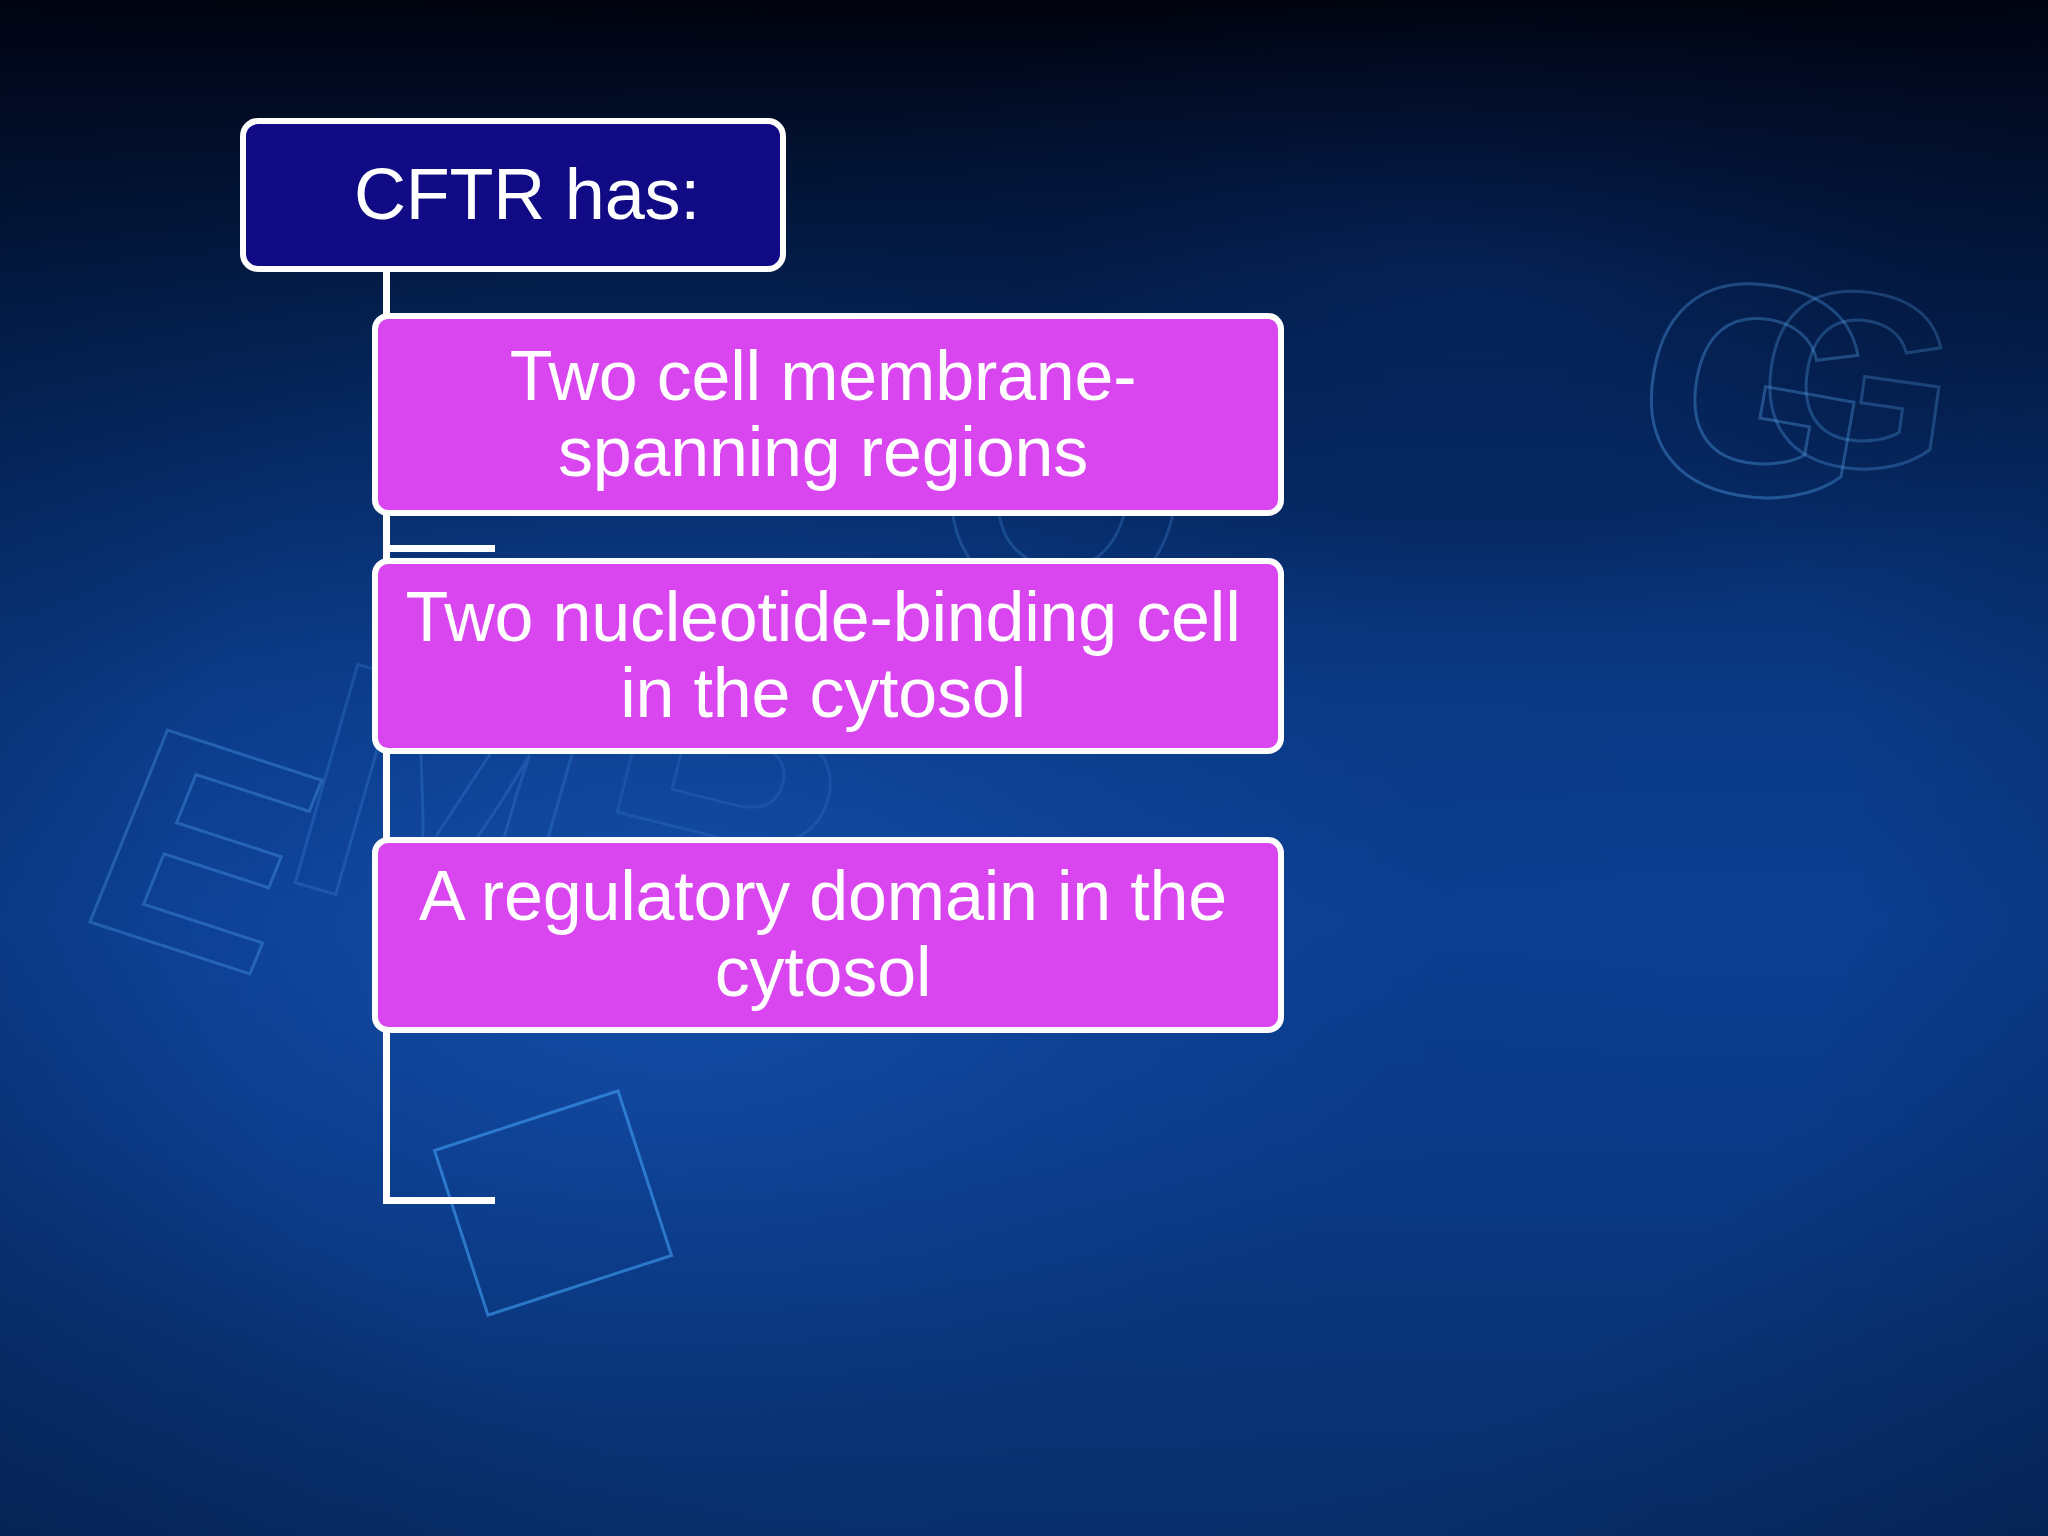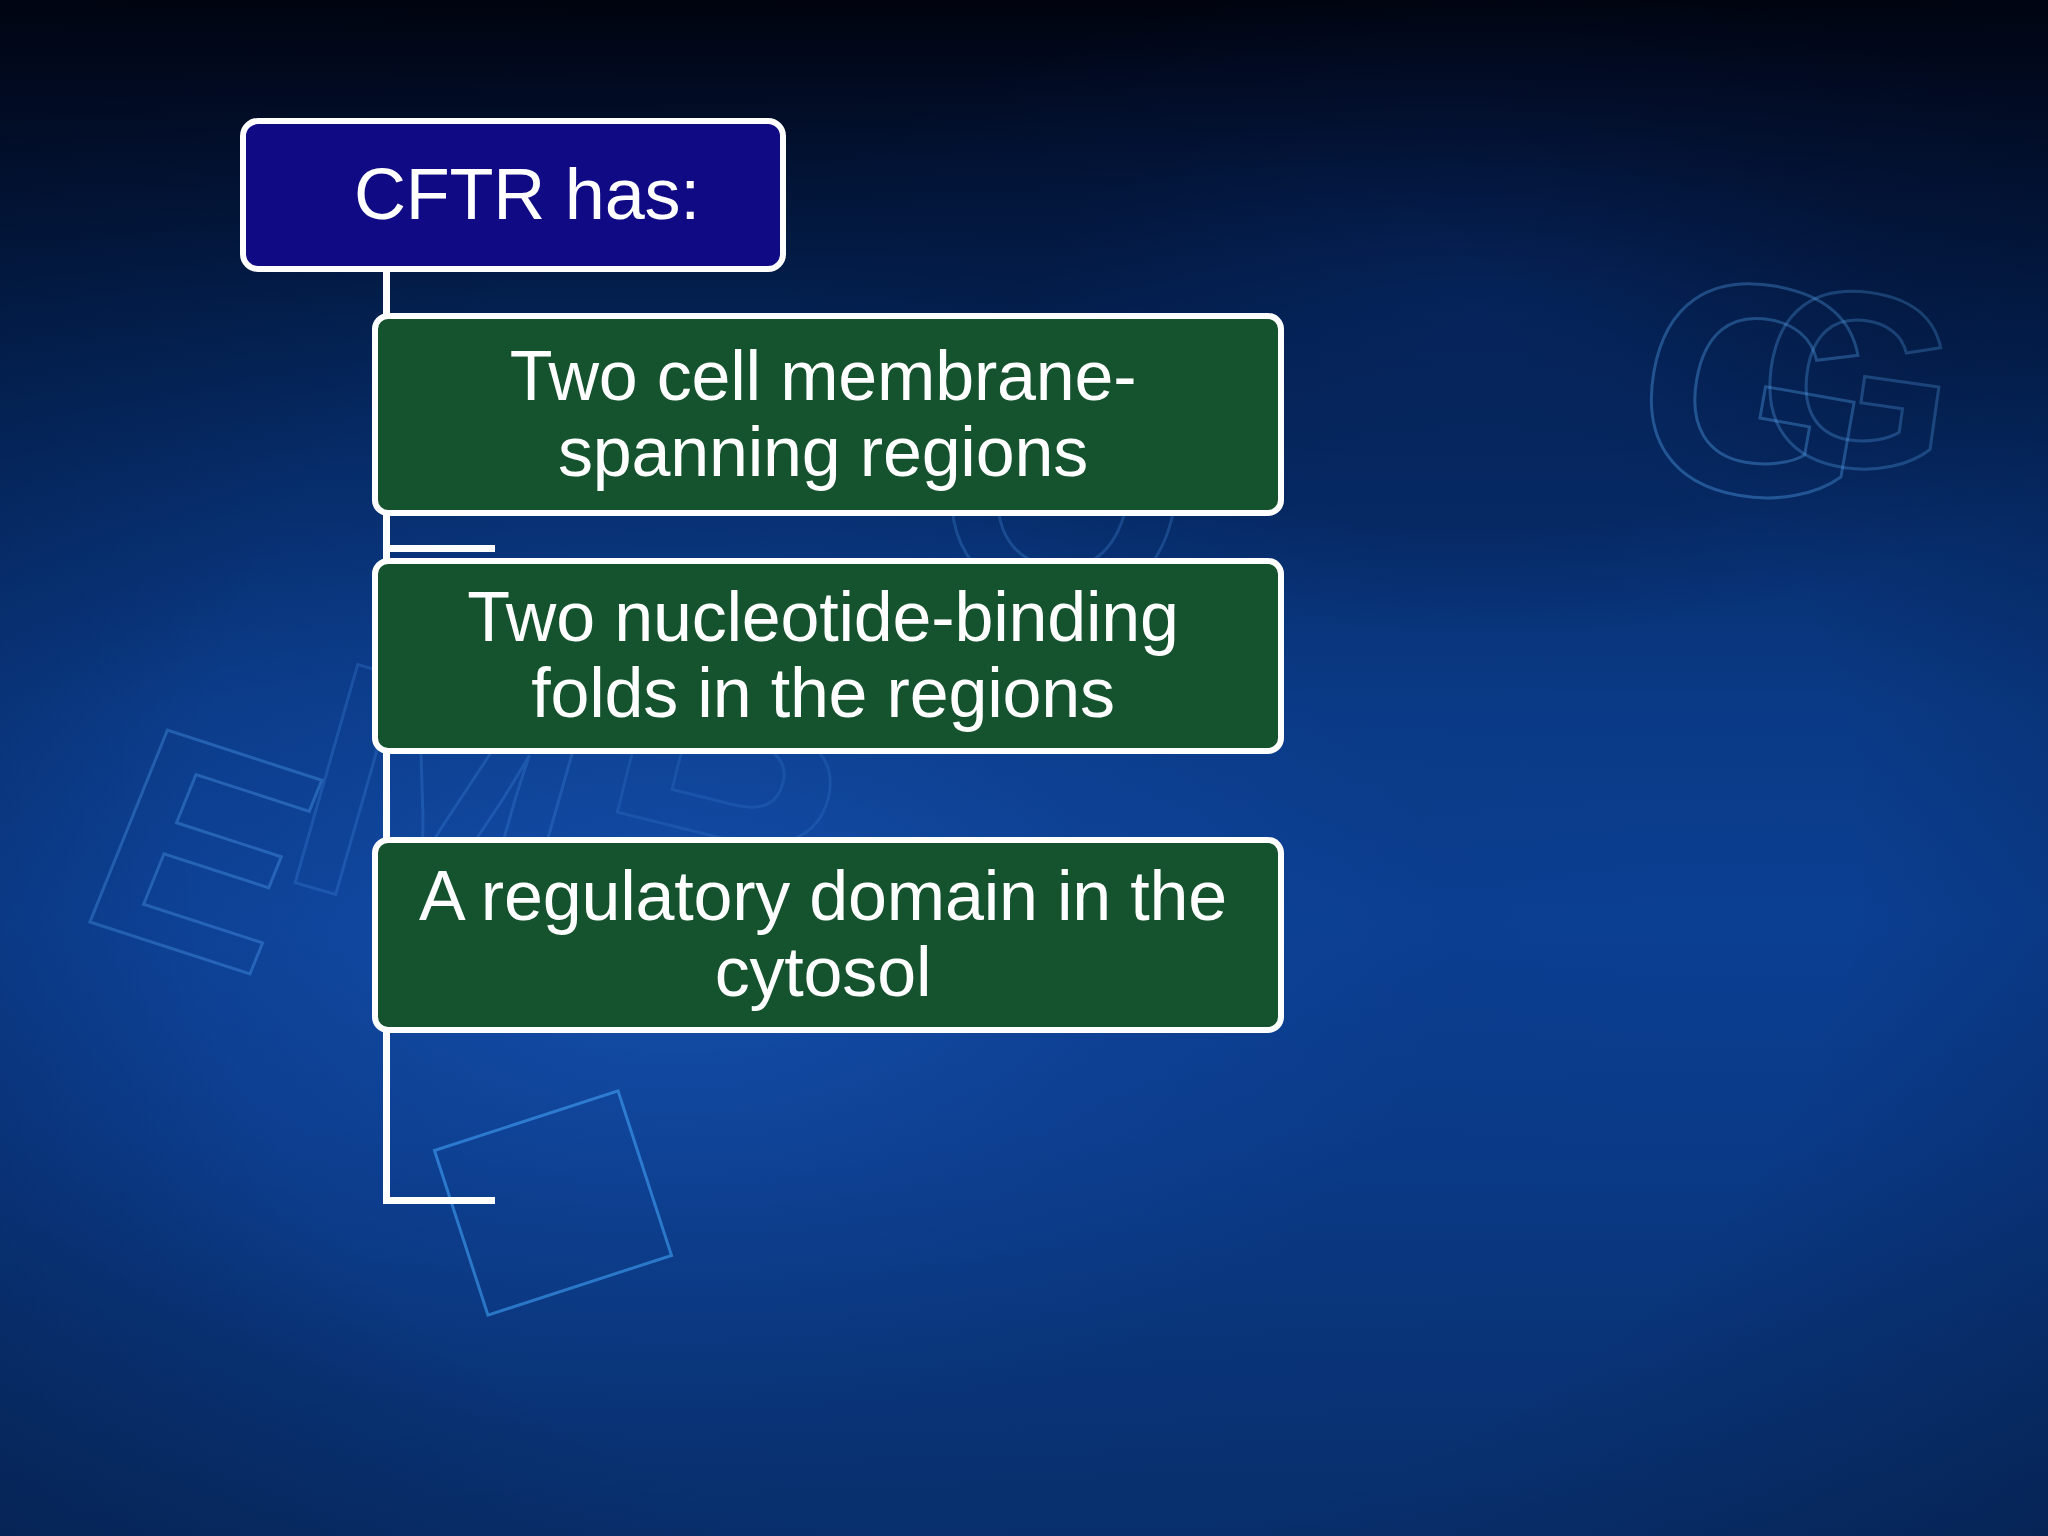--- a/index.html
+++ b/index.html
@@ -142,21 +142,21 @@
     width: 546px; height: 154px;
     font-size: 72px;
     border-radius: 18px;
     background: #100a85;
   }
   .node-root .txt { transform: translateX(14px); }
   .node-child {
     left: 372px;
     width: 912px;
     font-size: 70px;
-    background: #14532d;
+    background: #d946ef;
     padding-left: 16px;
   }
   .node-c1 { top: 313px; height: 203px; }
   .node-c2 { top: 558px; height: 196px; }
   .node-c3 { top: 805px; height: 196px; margin-top: 32px; }
   .txt { display: block; }
 </style>
 </head>
 <body>
 
@@ -185,20 +185,20 @@
 
   <div class="node node-root">
     <span class="txt">CFTR has:</span>
   </div>
 
   <div class="node node-child node-c1">
     <span class="txt">Two cell membrane-spanning regions</span>
   </div>
 
   <div class="node node-child node-c2">
-    <span class="txt">Two nucleotide-binding folds in the regions</span>
+    <span class="txt">Two nucleotide-binding cell in the cytosol</span>
   </div>
 
   <div class="node node-child node-c3">
     <span class="txt">A regulatory domain in the cytosol</span>
   </div>
 
 </div>
 
 </body></html>

